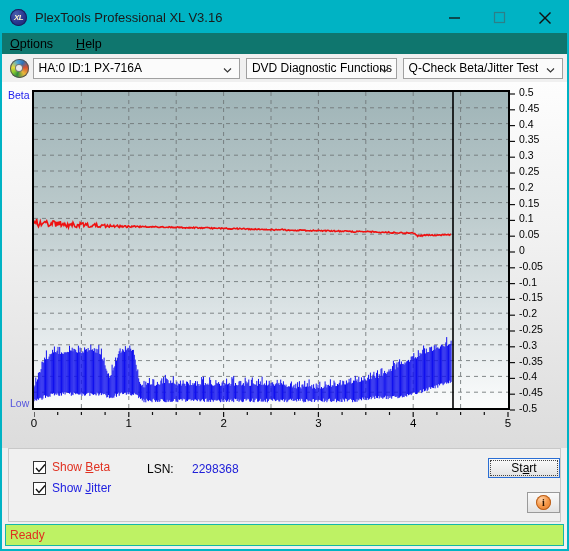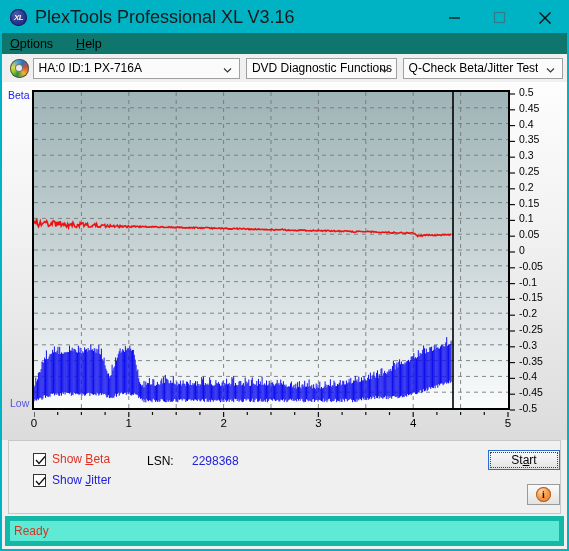--- a/index.html
+++ b/index.html
@@ -29,21 +29,21 @@
   #app-icon {
     width: 17px; height: 17px; margin-left: 8px; margin-right: 8px;
     border-radius: 50%;
     background: radial-gradient(circle at 35% 30%, #4a5fae 0%, #27358c 55%, #1b2466 100%);
     box-shadow: 0 0 0 1px #16205c inset;
     display: flex; align-items: center; justify-content: center;
     font-size: 8px; font-weight: bold; font-style: italic;
     color: #fff8d0; letter-spacing: -0.5px;
   }
   #title-text {
-    font-size: 18px; color: #1a1a1a;
+    font-size: 13px; color: #1a1a1a;
     white-space: nowrap;
   }
   .win-btns { position: absolute; right: 0; top: 0; height: 31px; display: flex; }
   .win-btn {
     width: 45px; height: 31px;
     display: flex; align-items: center; justify-content: center;
     color: #111; font-size: 14px;
   }
   .win-btn svg { display: block; }
   
@@ -198,22 +198,22 @@
     background: radial-gradient(circle at 35% 28%, #ffd2a8 0%, #f79a4a 45%, #e0762a 100%);
     box-shadow: 0 0 0 1px #b9601d inset;
     display: flex; align-items: center; justify-content: center;
     font-size: 10px; font-weight: bold; color: #2a1500;
     font-family: "Liberation Serif", serif;
   }
   
   #status-bar {
     flex: 0 0 20px;
     margin: 0 3px 3px 3px;
-    border: 5px solid #14b8a6;
-    background: #5eead4;
+    border: 1px solid #14b8a6;
+    background: #bef264;
     display: flex; align-items: center;
     padding-left: 4px;
     font-size: 12px; color: #e03020;
   }
 </style>
 </head>
 <body>
 
 <div id="app-window">
 

